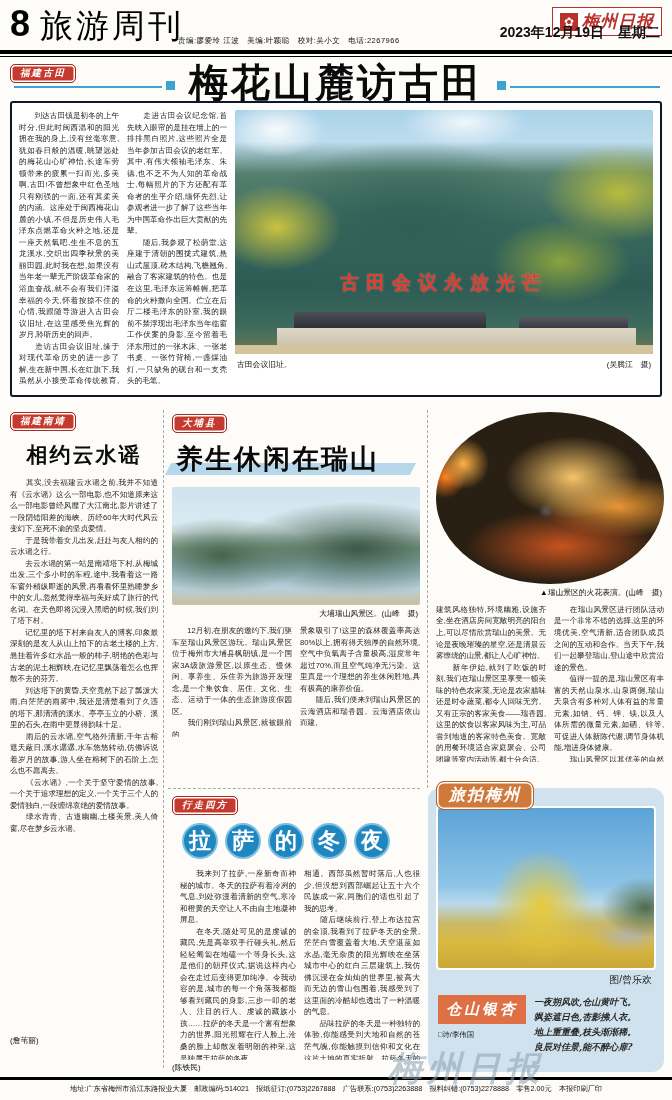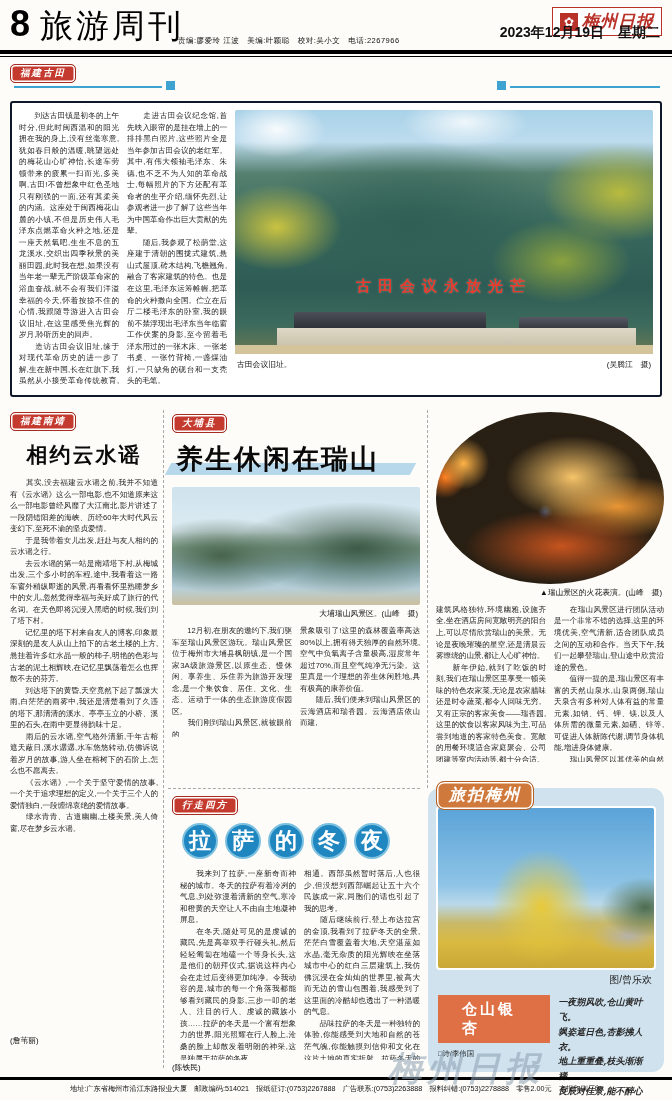--- a/index.html
+++ b/index.html
@@ -36,21 +36,21 @@
   .a1-photoarea{flex:1;display:flex;flex-direction:column;}
   .photo1{position:relative;height:244px;border-radius:2px;overflow:hidden;
     background:
       radial-gradient(ellipse 70px 40px at 10% 8%, rgba(255,255,255,.9), rgba(255,255,255,0) 70%),
       radial-gradient(ellipse 90px 36px at 55% 5%, rgba(255,255,255,.8), rgba(255,255,255,0) 70%),
       radial-gradient(ellipse 90px 60px at 10% 48%, #c9c341, rgba(201,195,65,0) 72%),
       radial-gradient(ellipse 110px 70px at 92% 34%, #b8bb3e, rgba(184,187,62,0) 70%),
       radial-gradient(ellipse 100px 60px at 78% 62%, #8aa23f, rgba(138,162,63,0) 70%),
       radial-gradient(ellipse 200px 110px at 42% 48%, #2f5f55, rgba(47,95,85,0) 78%),
       linear-gradient(180deg,#a9d2e8 0%,#bddcEE 13%,#55806f 26%,#38685d 48%,#2e5c55 72%,#3c6a5c 88%,#6b7a55 100%);}
-  .photo1-slogan{position:absolute;left:0;right:0;bottom:58px;text-align:center;color:#e8392b;font-size:15px;font-weight:900;letter-spacing:7px;text-shadow:0 0 2px rgba(255,255,255,.35);}
+  .photo1-slogan{position:absolute;left:0;right:0;bottom:58px;text-align:center;color:#e8392b;font-size:19px;font-weight:900;letter-spacing:7px;text-shadow:0 0 2px rgba(255,255,255,.35);}
   .p1-roof{position:absolute;bottom:26px;left:14%;width:46%;height:16px;background:linear-gradient(180deg,#4c4f58,#2f3138);border-radius:3px 3px 0 0;}
   .p1-roof2{position:absolute;bottom:24px;right:6%;width:26%;height:13px;background:linear-gradient(180deg,#565963,#33353c);border-radius:3px 3px 0 0;}
   .p1-wall{position:absolute;bottom:8px;left:10%;right:4%;height:18px;background:linear-gradient(180deg,#ded8c6,#c9c2ac);}
   .p1-ground{position:absolute;bottom:0;left:0;right:0;height:9px;background:#d3c49b;}
   .photo1-caption{display:flex;justify-content:space-between;margin-top:5px;padding:0 2px;}
 
   
   .a2{position:absolute;left:10px;top:410px;width:148px;}
   .a2 .title{font-size:21px;font-weight:900;color:#0a0a0a;text-align:center;margin:10px 0 8px;letter-spacing:2px;}
   .a2-body{height:556px;}
@@ -90,21 +90,21 @@
   
   .panel{position:absolute;left:428px;top:788px;width:236px;height:284px;background:#cfe2ee;border-radius:12px;}
   .panel-label{position:absolute;left:8px;top:-7px;background:#cf7a3c;color:#fff;font-size:16px;font-weight:800;font-style:italic;letter-spacing:2px;padding:3px 12px;border-radius:8px;border:1px solid #b5622a;box-shadow:inset 0 0 0 1.5px #fff;}
   .photo4{margin:18px 8px 0;height:160px;border-radius:4px;border:2px solid #fff;background:
       radial-gradient(ellipse 70px 80px at 48% 62%, #e7c838, rgba(231,200,56,0) 72%),
       radial-gradient(ellipse 60px 40px at 96% 62%, #4c6b4e, rgba(76,107,78,0) 75%),
       radial-gradient(ellipse 50px 24px at 88% 80%, #b5b2a8, rgba(181,178,168,0) 75%),
       linear-gradient(180deg,#5ba3d8 0%,#8ec4e6 48%,#b9d9ea 60%,#c9b968 72%,#d9b93f 84%,#c9a838 100%);}
   .photo4-credit{text-align:right;font-size:10px;color:#222;margin:3px 12px 0;}
   .panel-bottom{display:flex;margin:8px 10px 0;gap:8px;}
-  .feature-title{background:#df7046;color:#fff;font-size:15px;font-weight:900;letter-spacing:3px;padding:5px 24px;align-self:flex-start;}
+  .feature-title{background:#df7046;color:#fff;font-size:15px;font-weight:900;letter-spacing:3px;padding:5px 8px;align-self:flex-start;font-style:italic;}
   .poet{font-size:7.4px;color:#222;margin-top:6px;}
   .poem{font-family:"DejaVu Serif",serif;font-style:italic;font-size:9px;color:#2a2a2a;line-height:1.65;font-weight:700;}
 
   
   .foot-rule{position:absolute;left:0;right:0;top:1077px;height:2.5px;background:#000;}
   .footer-text{position:absolute;left:0;right:0;top:1084px;text-align:center;font-size:7.2px;color:#111;}
   .watermark{position:absolute;left:388px;top:1046px;font-family:"DejaVu Serif",serif;font-size:34px;font-weight:900;font-style:italic;color:#8ba0b2;opacity:.55;letter-spacing:5px;z-index:6;pointer-events:none;}
 </style>
 </head>
 <body>
@@ -118,20 +118,21 @@
   <div class="staff">责编:廖爱玲 江波　美编:叶颖聪　校对:吴小文　电话:2267966</div>
   <div class="masthead">
     <span class="mh-icon">✿</span>
     <span class="mh-text">梅州日报</span>
   </div>
   <div class="hdr-date">2023年12月19日　星期二</div>
   <div class="rule-thick"></div>
   <div class="rule-thin"></div>
 
   <span class="label-red a1-label">福建古田</span>
+  <div class="a1-title">梅花山麓访古田</div>
   <div class="deco-line" style="left:14px;width:148px;"></div>
   <div class="deco-sq" style="left:166px;"></div>
   <div class="deco-sq" style="left:497px;"></div>
   <div class="deco-line" style="left:510px;width:150px;"></div>
 
   <div class="a1-box">
     <div class="a1-textarea">
       <div class="a1-col body-text">　　到达古田镇是初冬的上午时分,但此时闽西温和的阳光拥在我的身上,没有丝毫寒意,犹如春日般的温暖,眺望远处的梅花山心旷神怡,长途车劳顿带来的疲累一扫而光,多美啊,古田!不曾想象中红色圣地只有刚强的一面,还有其柔美的内涵。这座处于闽西梅花山麓的小镇,不但是历史伟人毛泽东点燃革命火种之地,还是一座天然氧吧,生生不息的五龙溪水,交织出四季秋景的美丽田园,此时我在想,如果没有当年老一辈无产阶级革命家的浴血奋战,就不会有我们洋溢幸福的今天,怀着按捺不住的心情,我跟随导游进入古田会议旧址,在这里感受焦光辉的岁月,聆听历史的回声。
 　　造访古田会议旧址,缘于对现代革命历史的进一步了解,生在新中国,长在红旗下,我虽然从小接受革命传统教育,但是实地拜访古田会议旧址却是第一次。
 　　相传,古田的得名是因境内五龙村有一丘田为古代最早开垦而得名,是梅花山4A级自然保护区所在地,古田镇还入选了2000年建设部和国家文物局评选的中国历史文化名镇(第一批)名单。可是,最出名的不是它的自然景色,而是毛泽东等老一辈革命家写下的一笔浓墨重彩。</div>

